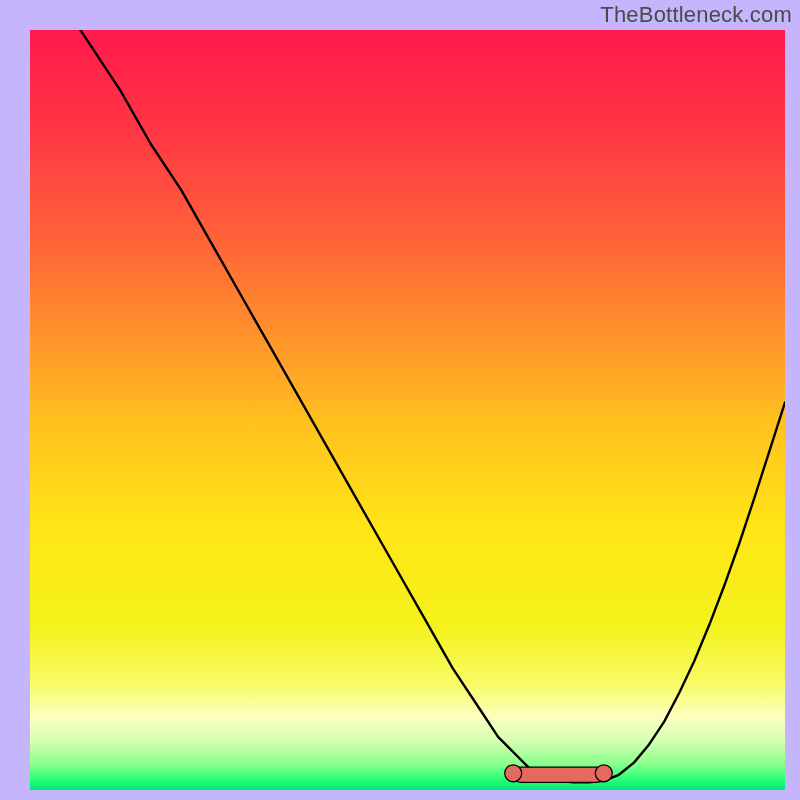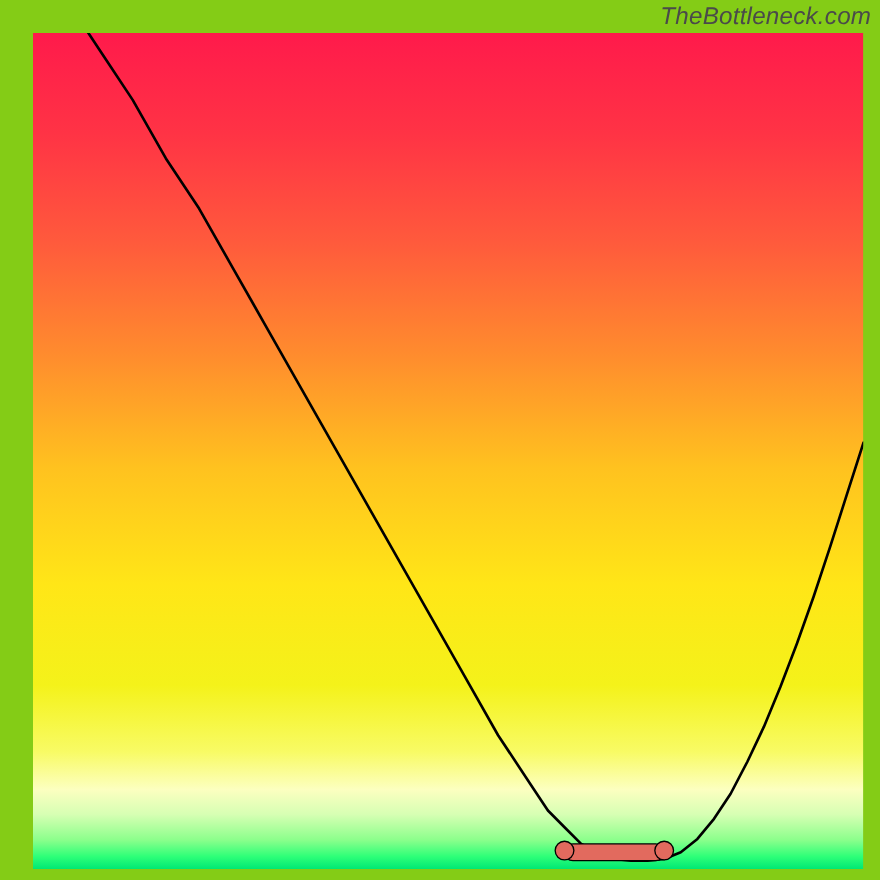--- a/index.html
+++ b/index.html
@@ -8,22 +8,21 @@
     width: 800px;
     height: 800px;
     overflow: hidden;
     background: #000;
     font-family: Arial, Helvetica, sans-serif;
   }
   .frame {
     position: relative;
     width: 800px;
     height: 800px;
-    background: #84cc16;
-    font-style: italic;
+    background: #c4b5fd;
   }
   .watermark {
     position: absolute;
     top: 2px;
     right: 8px;
     color: #4a4a4a;
     font-size: 22px;
     font-weight: 400;
     letter-spacing: 0.2px;
     z-index: 10;

